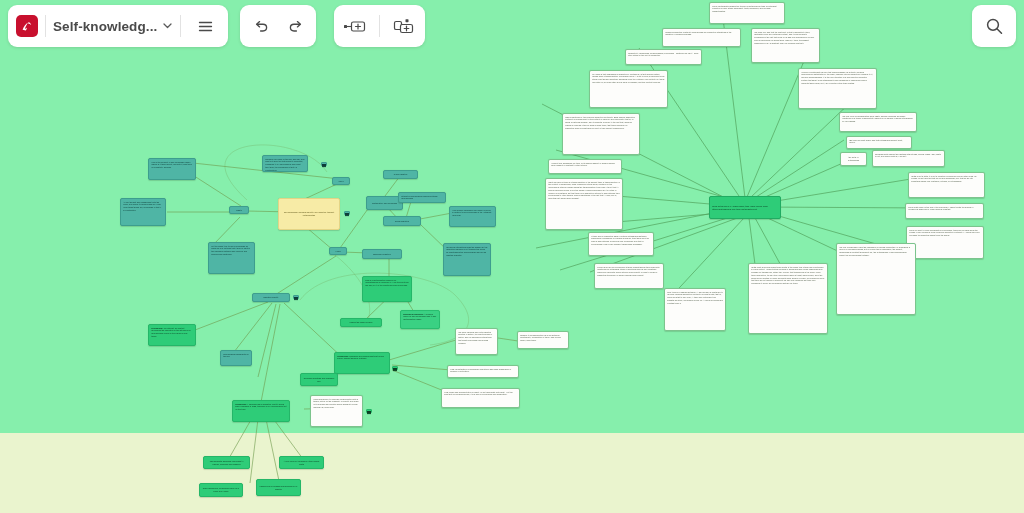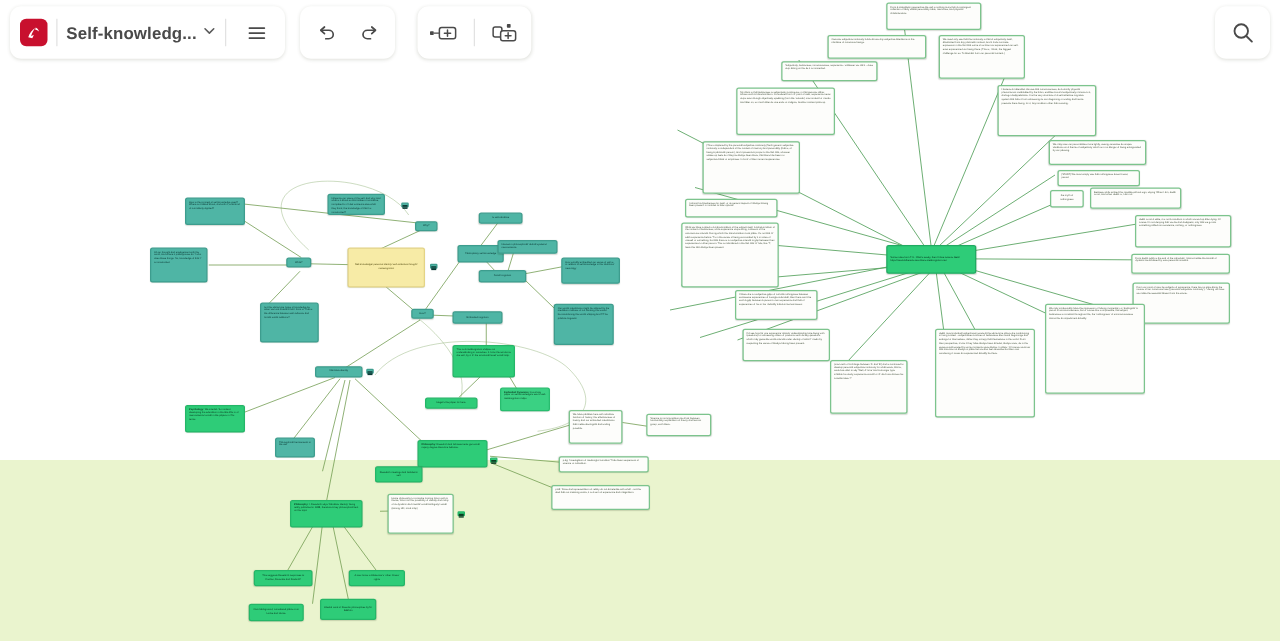--- a/index.html
+++ b/index.html
@@ -1,21 +1,21 @@
 <!DOCTYPE html>
 <html><head>
 <meta charset="utf-8">
 <style>
   * { box-sizing: border-box; margin: 0; padding: 0; }
   html, body {
     width: 1024px; height: 513px; overflow: hidden;
     font-family: "Liberation Sans", sans-serif;
     background: #eaf4ce;
   }
-  #app { position: relative; width: 1024px; height: 368px; background: #ffffff; }
+  #app { position: relative; width: 1024px; height: 433px; background: #86efac; }
 
   
   .toolbar { position: absolute; top: 0; left: 0; width: 1024px; height: 52px; z-index: 40; }
   .tb-group {
     position: absolute; top: 5px; height: 42px;
     background: #ffffff; border-radius: 9px;
     box-shadow: 0 1px 3px rgba(60,70,40,.16);
     display: flex; align-items: center;
   }
   #tb-main  { left: 8px;   padding: 0 6px 0 8px; }

